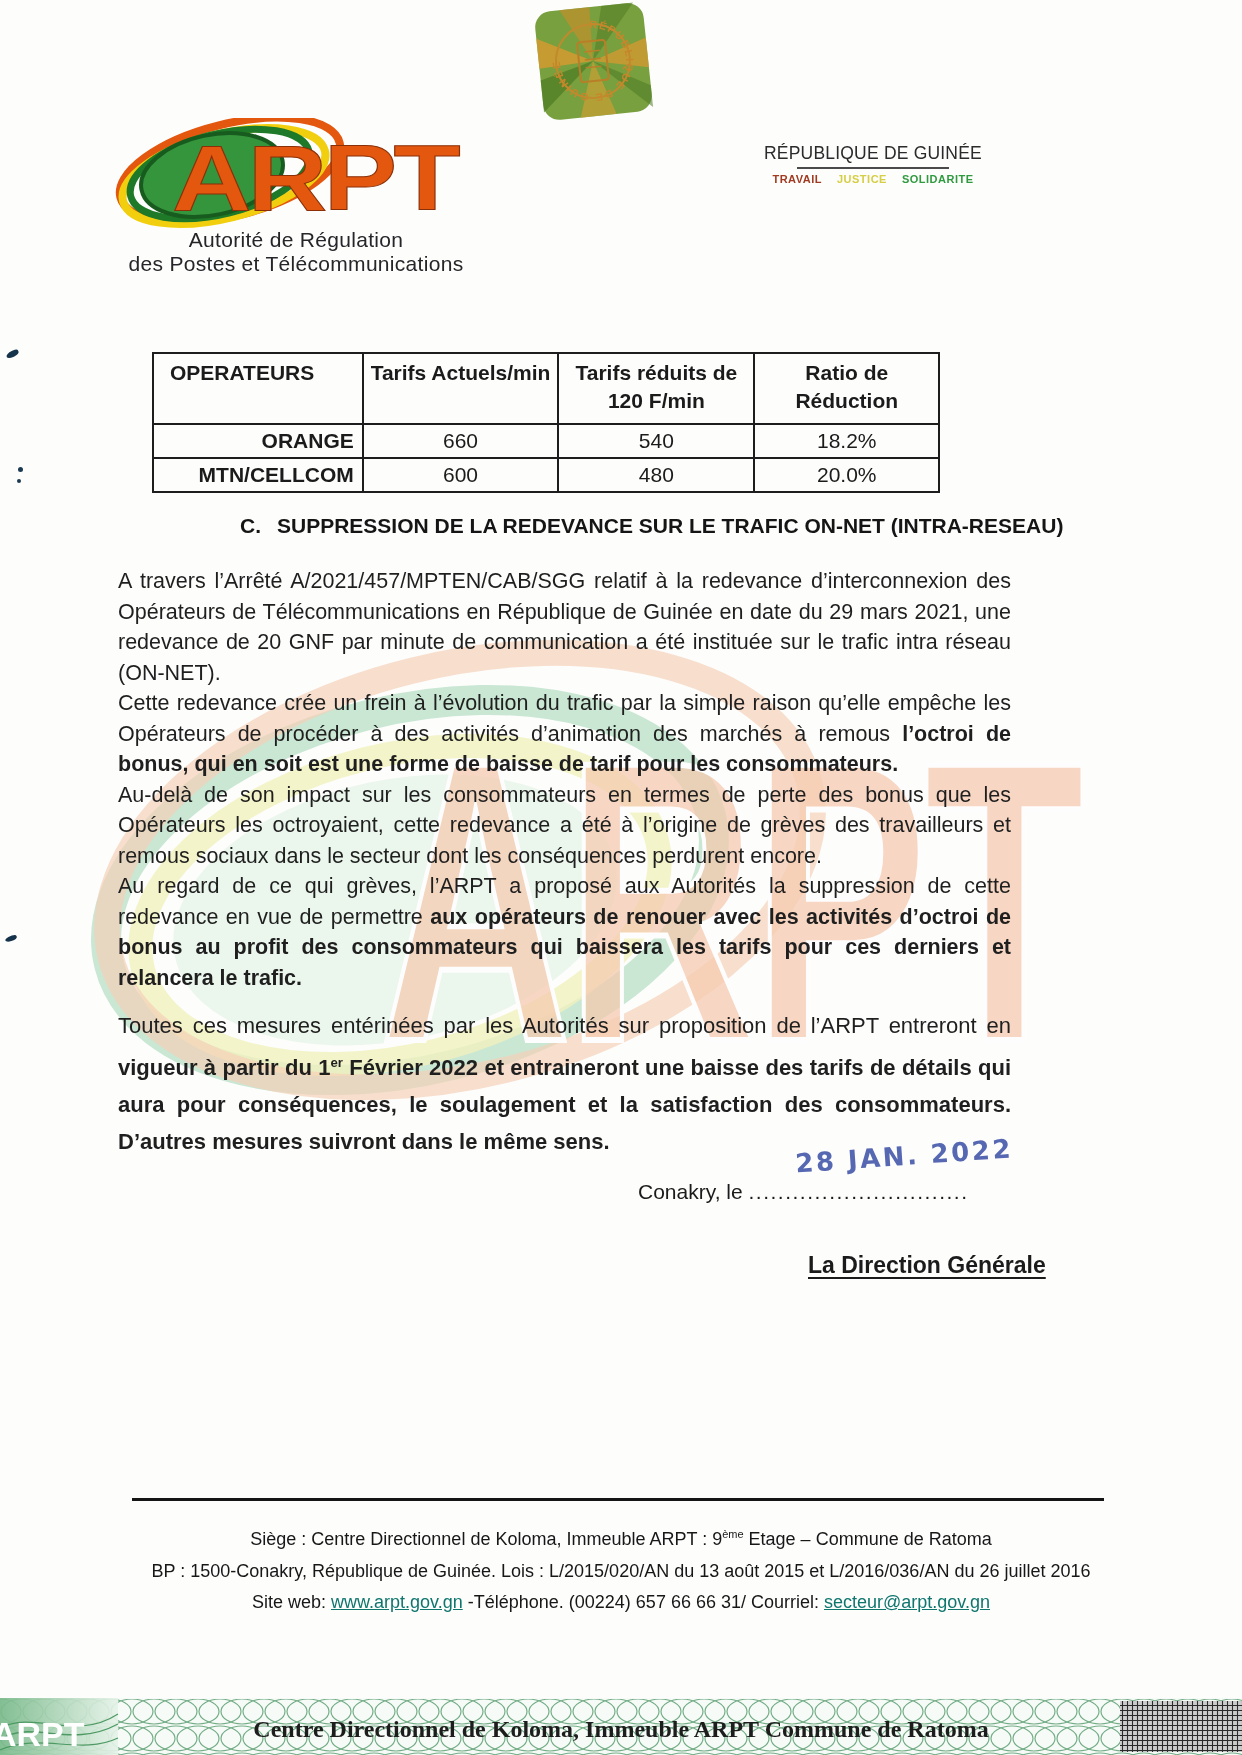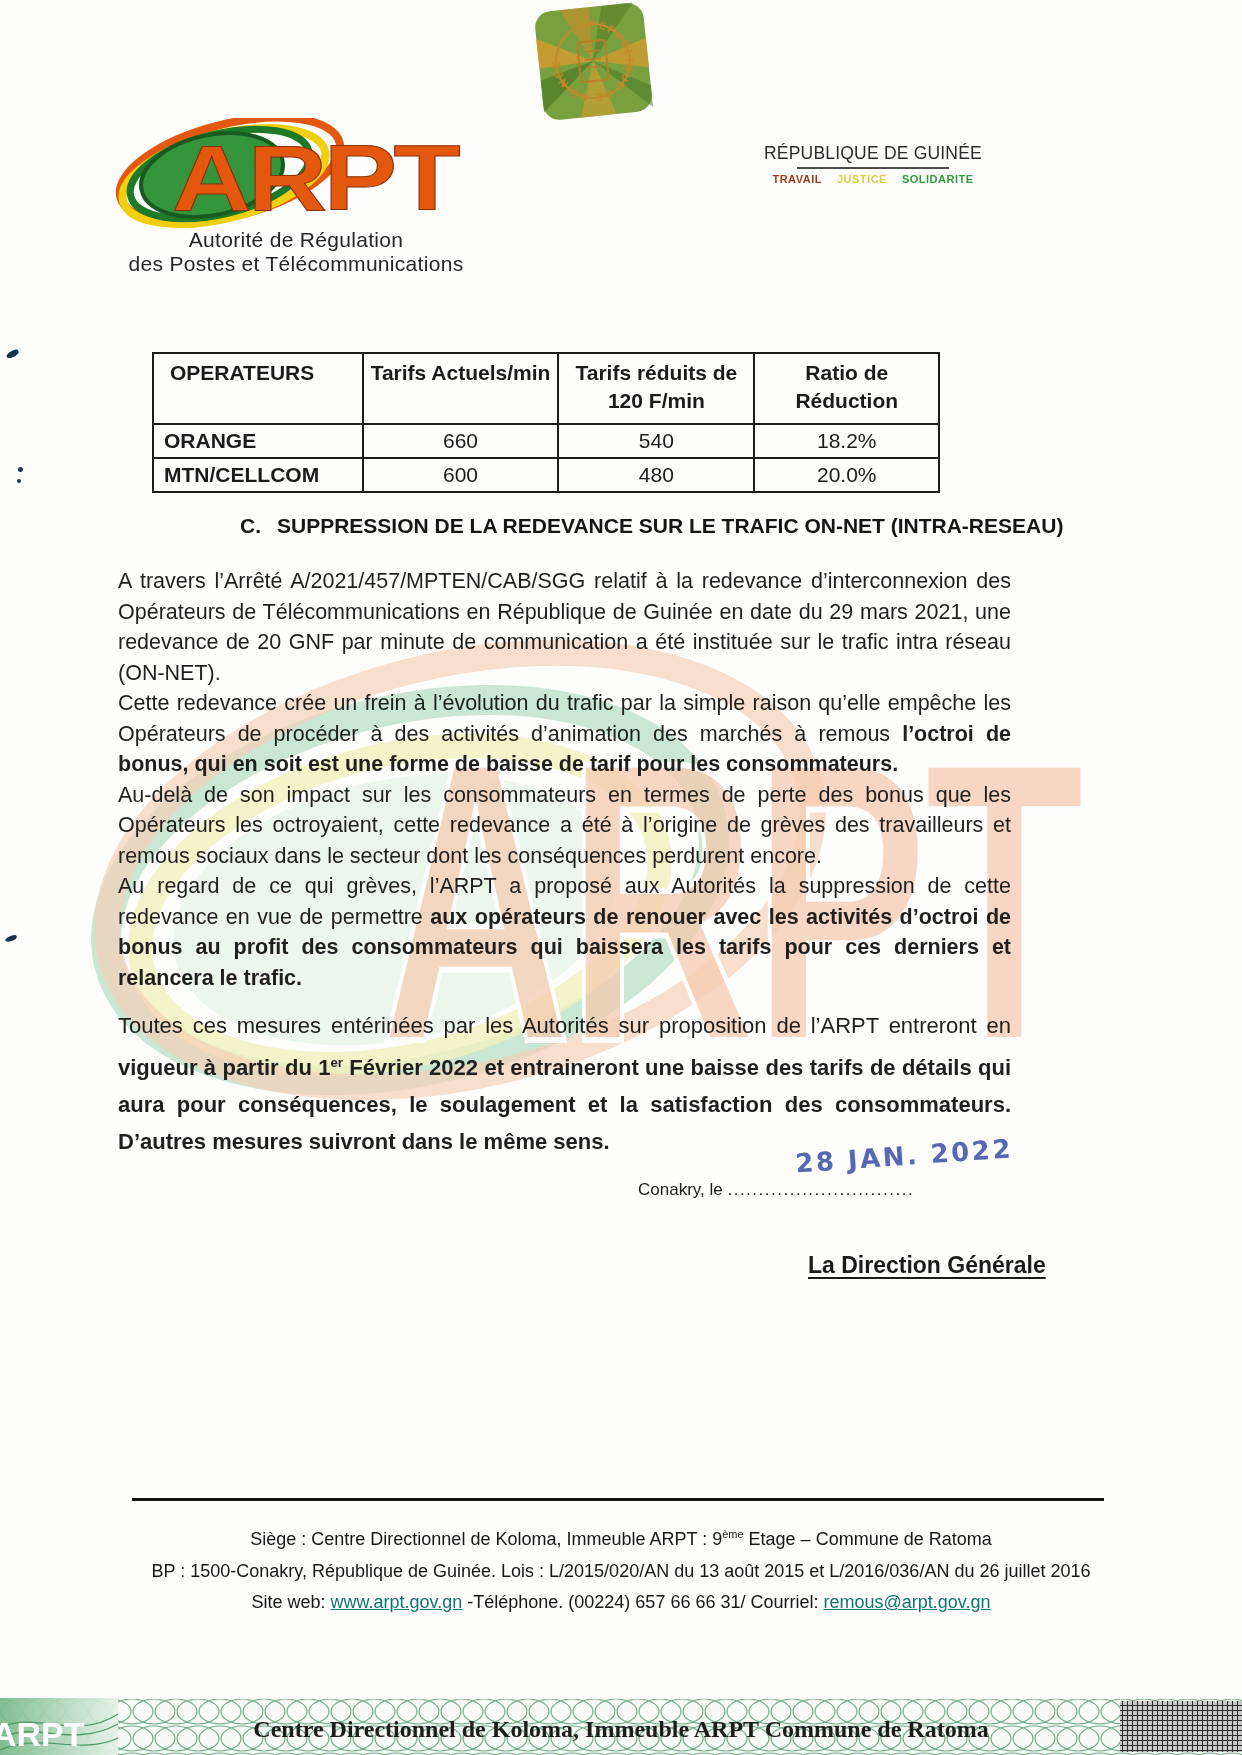--- a/index.html
+++ b/index.html
@@ -16,37 +16,37 @@
   .country{font-size:17.5px;color:#2b2b2b;letter-spacing:.2px;}
   .country-rule{width:152px;height:2px;background:#4a4a4a;margin:3px auto 4px;}
   .motto{display:flex;justify-content:center;gap:15px;font-size:11px;font-weight:bold;letter-spacing:.5px;}
   .m1{color:#a03a20}.m2{color:#d6ce45}.m3{color:#2f9a3e}
   
   .tariff-table{position:absolute;left:152px;top:352px;width:788px;border-collapse:collapse;z-index:2;}
   .tariff-table th,.tariff-table td{border:2.4px solid #1d1d1d;font-size:21px;}
   .tariff-table th{font-weight:bold;text-align:center;vertical-align:top;padding:5px 4px 8px;line-height:28px;height:50px;}
   .tariff-table th.c0{text-align:left;padding-left:16px;}
   .tariff-table td{text-align:center;padding:2px 8px;height:28px;}
-  .tariff-table td.c0{text-align:left;font-weight:bold;padding-left:10px;}
+  .tariff-table td.c0{text-align:right;font-weight:bold;padding-left:10px;}
   
   .heading{position:absolute;left:240px;top:514px;font-size:21px;font-weight:bold;white-space:nowrap;z-index:2;color:#151515;}
   .heading .h-label{margin-right:16px;}
   
   .watermark{position:absolute;left:80px;top:620px;width:1020px;height:480px;opacity:.38;z-index:1;pointer-events:none;}
   
   .body-copy{position:absolute;left:118px;top:566px;width:893px;z-index:2;text-align:justify;
              font-size:21.5px;line-height:30.5px;color:#1f1f1f;}
   .body-copy p{margin:0;}
   .body-copy p.p5{margin-top:14px;line-height:37px;font-size:22px;}
   sup{font-size:.6em;}
   
   .date-stamp{position:absolute;left:795px;top:1141px;font-size:26px;font-weight:bold;color:#4a5cac;
               letter-spacing:2.5px;transform:rotate(-4deg);font-family:"DejaVu Sans",sans-serif;
               white-space:nowrap;opacity:.92;z-index:2;}
-  .place-line{position:absolute;left:638px;top:1180px;font-size:17px;z-index:2;white-space:nowrap;}
+  .place-line{position:absolute;left:638px;top:1180px;font-size:21px;z-index:2;white-space:nowrap;}
   .place-line .dots{letter-spacing:1.5px;}
   .signature{position:absolute;left:808px;top:1252px;font-size:23px;font-weight:bold;
              text-decoration:underline;text-underline-offset:4px;z-index:2;white-space:nowrap;}
   
   .footer-rule{position:absolute;left:132px;top:1498px;width:972px;height:3px;background:#151515;}
   .footer{position:absolute;left:121px;top:1519px;width:1000px;text-align:center;font-size:18px;
           line-height:31.5px;color:#171717;}
   .footer sup{font-size:11px;}
   .lnk{text-decoration:underline;color:#0f766e;cursor:pointer;}
   
@@ -163,21 +163,21 @@
   <div class="date-stamp">28 JAN. 2022</div>
   <div class="place-line">
     <span>Conakry, le </span><span class="dots">..............................</span>
   </div>
   <div class="signature">La Direction Générale</div>
 
   <div class="footer-rule"></div>
   <div class="footer">
     <div><span>Siège : Centre Directionnel de Koloma,  Immeuble ARPT : 9</span><sup>ème</sup><span> Etage – Commune de Ratoma</span></div>
     <div>BP : 1500-Conakry,  République de Guinée. Lois : L/2015/020/AN du 13 août 2015 et L/2016/036/AN du 26 juillet 2016</div>
-    <div><span>Site web: </span><a class="lnk">www.arpt.gov.gn</a><span>  -Téléphone. (00224) 657 66 66 31/ Courriel: </span><a class="lnk">remous@arpt.gov.gn</a></div>
+    <div><span>Site web: </span><a class="lnk">www.arpt.gov.gn</a><span>  -Téléphone. (00224) 657 66 66 31/ Courriel: </span><a class="lnk">secteur@arpt.gov.gn</a></div>
   </div>
 
   <div class="banner">
     <svg width="1242" height="57">
       <defs>
         <pattern id="guil" width="44" height="27" patternUnits="userSpaceOnUse">
           <ellipse cx="22" cy="13.5" rx="21" ry="12.5" fill="none" stroke="#74ad87" stroke-width="1.2"></ellipse>
           <ellipse cx="0" cy="13.5" rx="21" ry="12.5" fill="none" stroke="#74ad87" stroke-width="1.2"></ellipse>
           <ellipse cx="44" cy="13.5" rx="21" ry="12.5" fill="none" stroke="#74ad87" stroke-width="1.2"></ellipse>
         </pattern>

